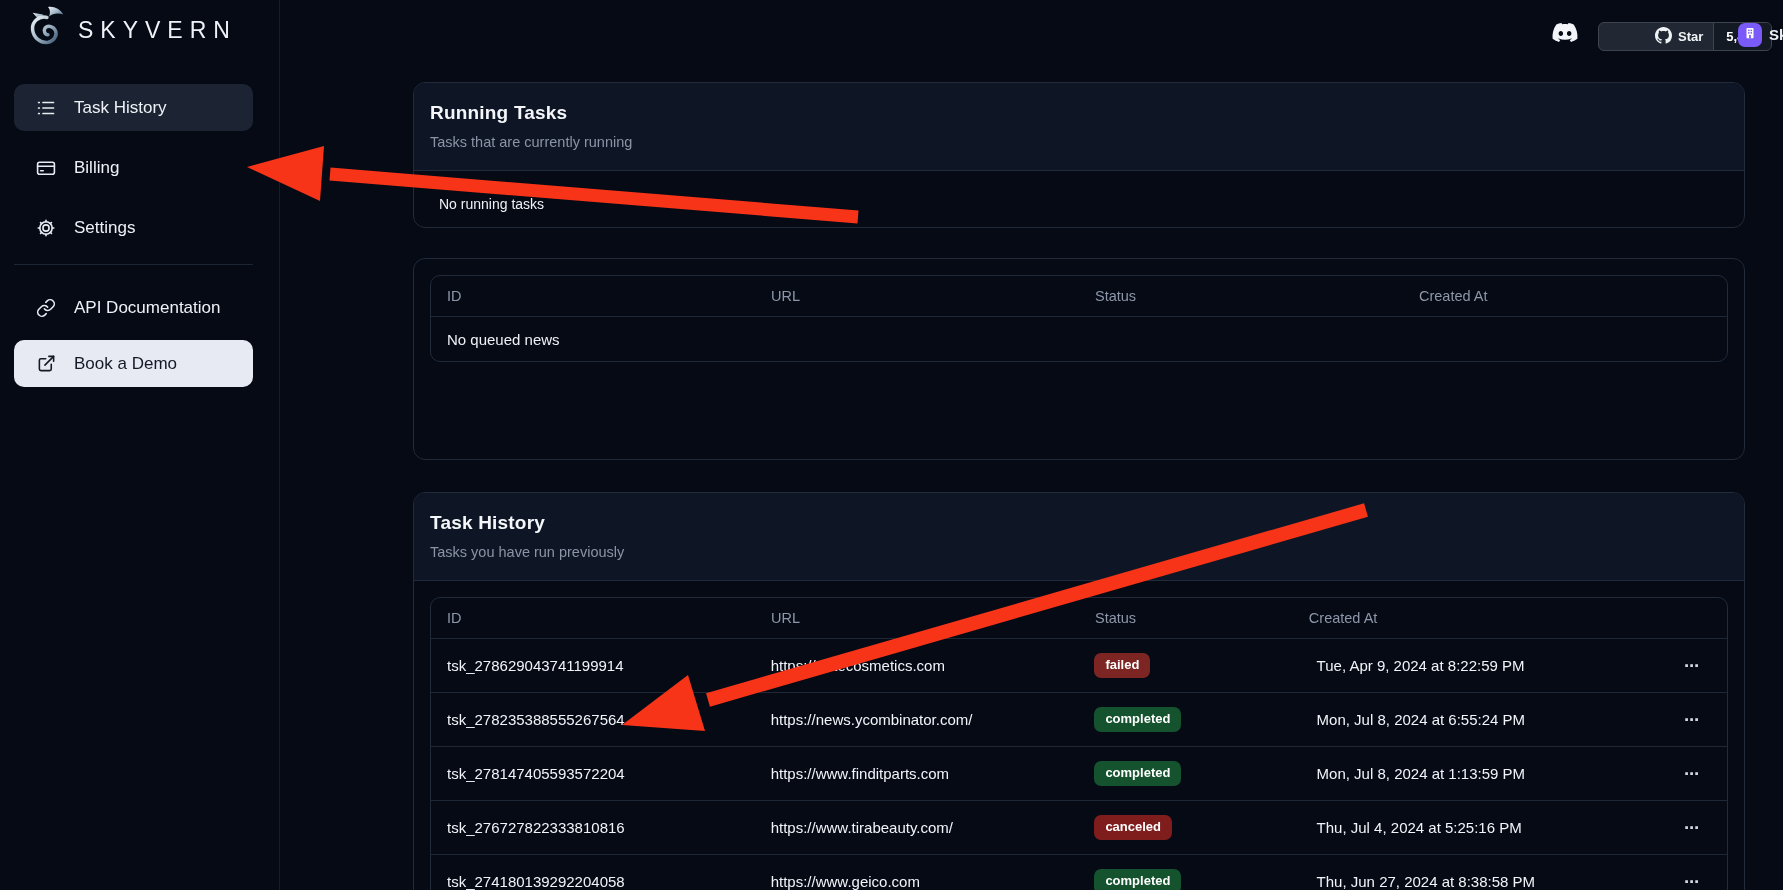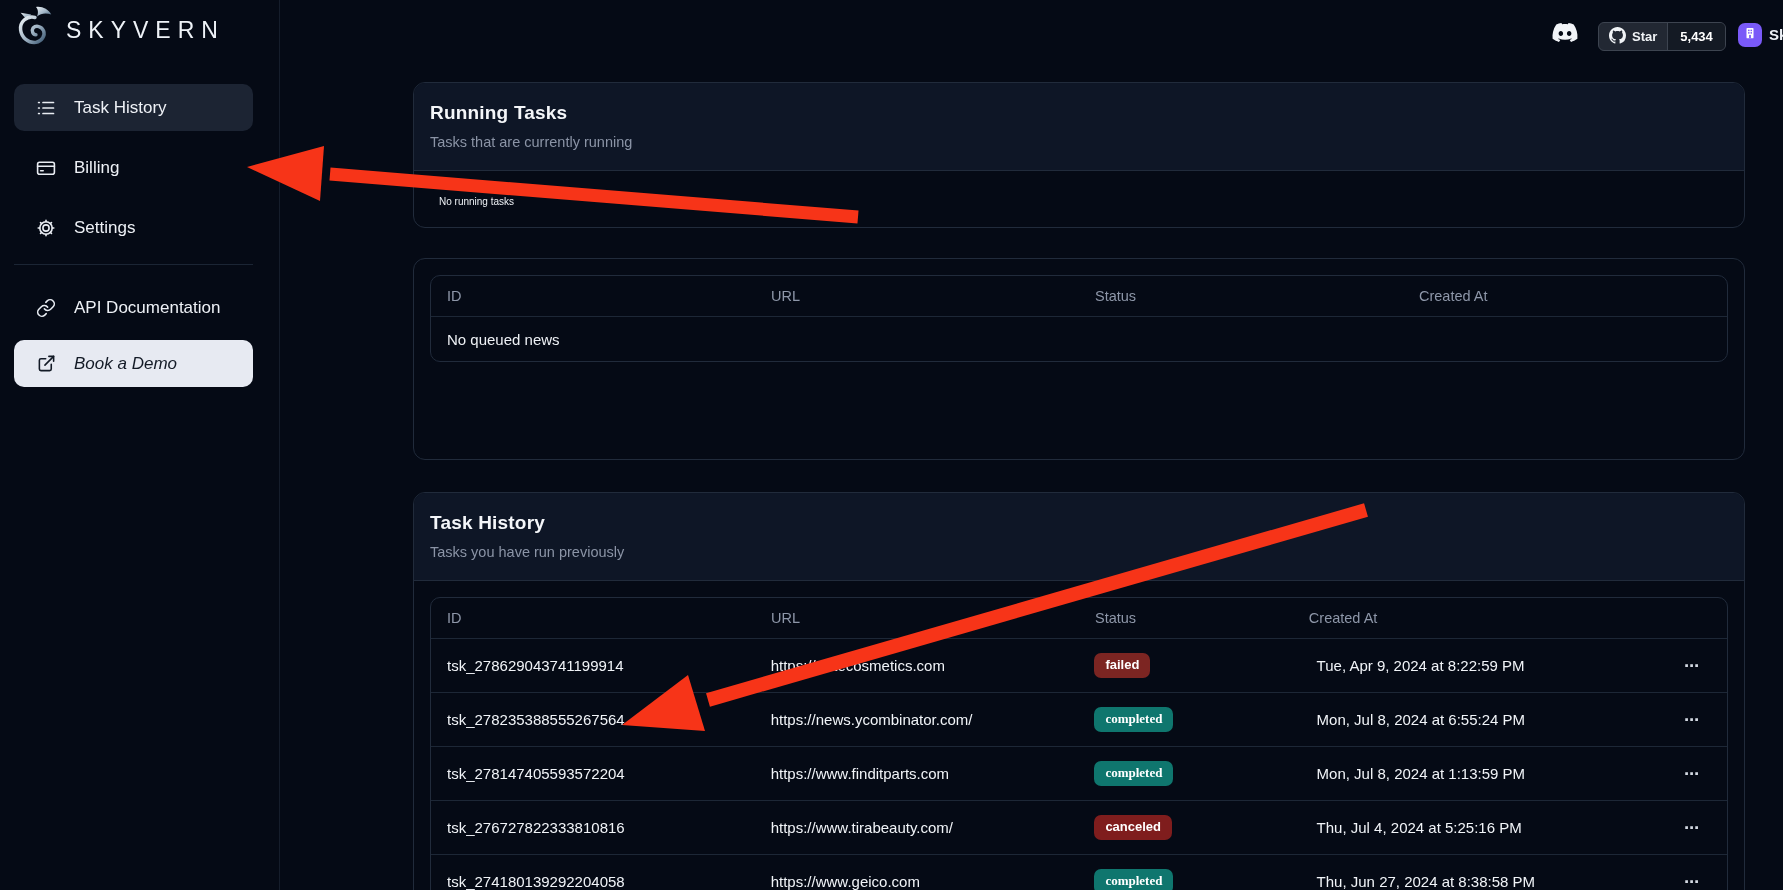--- a/index.html
+++ b/index.html
@@ -1,62 +1,62 @@
 <!DOCTYPE html>
 <html><head>
 <meta charset="utf-8">
 <style>
   html,body{margin:0;padding:0;background:#02050c;}
   body{font-family:"Liberation Sans","DejaVu Sans",sans-serif;}
   #app{position:relative;width:1783px;height:890px;overflow:hidden;background:#050a15;color:#eef1f6;}
 
   
   .sidebar{position:absolute;left:0;top:0;width:279px;height:890px;border-right:1px solid #151d2b;background:#050a15;}
-  .logo{position:absolute;left:12px;top:5px;display:flex;align-items:center;gap:8px;}
+  .logo{position:absolute;left:24px;top:5px;display:flex;align-items:center;gap:8px;}
   .logo-text{font-size:23px;letter-spacing:7px;color:#eef2f7;font-weight:500;}
   .nav{position:absolute;top:84px;left:14px;width:239px;}
   .nav-item{height:47px;border-radius:10px;display:flex;align-items:center;padding-left:22px;gap:18px;color:#eef1f6;font-size:17px;cursor:pointer;box-sizing:border-box;margin-bottom:13px;}
   .nav-item.active{background:#1c2433;}
   .nav-divider{height:1px;background:#1b2534;margin:10px 0 19px 0;}
-  .demo-btn{background:#e7eaf2;color:#131a26;font-weight:500;margin-top:-4px;font-style:italic;}
+  .demo-btn{background:#e7eaf2;color:#131a26;font-weight:500;margin-top:-4px;}
   .nav-icon{display:flex;align-items:center;justify-content:center;width:20px;}
 
   
   .discord{position:absolute;left:1550px;top:20px;cursor:pointer;}
   .gh{position:absolute;left:1598px;top:22px;height:27px;display:flex;border:1px solid #3d4450;border-radius:6px;overflow:hidden;background:#222833;cursor:pointer;}
-  .gh-star{display:flex;align-items:center;gap:6px;padding:0 10px;color:#f0f3f6;font-weight:700;font-size:13px;}
+  .gh-star{display:flex;align-items:center;gap:6px;padding:0 10px;color:#f0f3f6;font-weight:700;font-size:13px;margin-left:46px;}
   .gh-count{display:flex;align-items:center;padding:0 12px;border-left:1px solid #3d4450;background:#141a24;color:#fff;font-weight:700;font-size:13px;}
   .avatar{position:absolute;left:1738px;top:23px;width:24px;height:24px;border-radius:7px;background:#7a5af8;display:flex;align-items:center;justify-content:center;cursor:pointer;}
   .account-name{position:absolute;left:1769px;top:26px;color:#edf1f6;font-size:15px;font-weight:600;white-space:nowrap;}
 
   
   .card{position:absolute;left:413px;width:1332px;background:#050a15;border:1px solid #212b3b;border-radius:12px;box-sizing:border-box;overflow:hidden;}
   #card-running{top:82px;height:146px;}
   #card-queued{top:258px;height:202px;}
   #card-history{top:492px;height:430px;}
   .card-header{background:#0e1626;border-bottom:1px solid #212b3b;padding:19px 16px 20px 16px;}
   .card-title{font-size:19px;font-weight:700;color:#f4f6f9;letter-spacing:.2px;}
   .card-sub{margin-top:10px;font-size:14.5px;color:#8b94a6;}
-  .running-body{padding:25px;font-size:10px;color:#eef1f5;}
+  .running-body{padding:25px;font-size:14px;color:#eef1f5;}
 
   .inner-table{margin:16px;border:1px solid #212b3b;border-radius:10px;overflow:hidden;}
   .t-headrow{display:flex;height:40px;align-items:center;color:#8e97a9;font-size:14.5px;border-bottom:1px solid #1d2736;}
   .cell{padding-left:16px;box-sizing:border-box;white-space:nowrap;overflow:hidden;}
   .q-col{width:25%;}
   .empty-row{height:44px;display:flex;align-items:center;padding-left:16px;font-size:15px;color:#eef1f5;}
   .t-row{display:flex;height:53px;align-items:center;font-size:15px;color:#f1f4f8;border-bottom:1px solid #1d2736;cursor:pointer;gap:24px;}
   .t-row:last-child{border-bottom:none;}
   .h-id{width:25%;}
   .h-url{width:25%;}
   .h-status{width:16.5%;}
   .h-created{width:26.5%;font-weight:500;}
   .h-menu{width:7%;text-align:center;color:#d3d9e2;letter-spacing:2px;font-weight:700;cursor:pointer;}
 
   .badge{display:inline-block;padding:4px 11px;border-radius:7px;font-size:13px;font-weight:700;color:#fff;line-height:1.25;}
-  .badge[data-status="completed"]{background:#0f766e;font-family:Liberation Serif, serif;}
+  .badge[data-status="completed"]{background:#14532d;}
   .badge[data-status="failed"]{background:#7c2522;}
   .badge[data-status="canceled"]{background:#7f1d1d;}
 
   
   .arrows{position:absolute;left:0;top:0;z-index:40;pointer-events:none;}
 </style>
 </head>
 <body>
 
 <div id="app">

